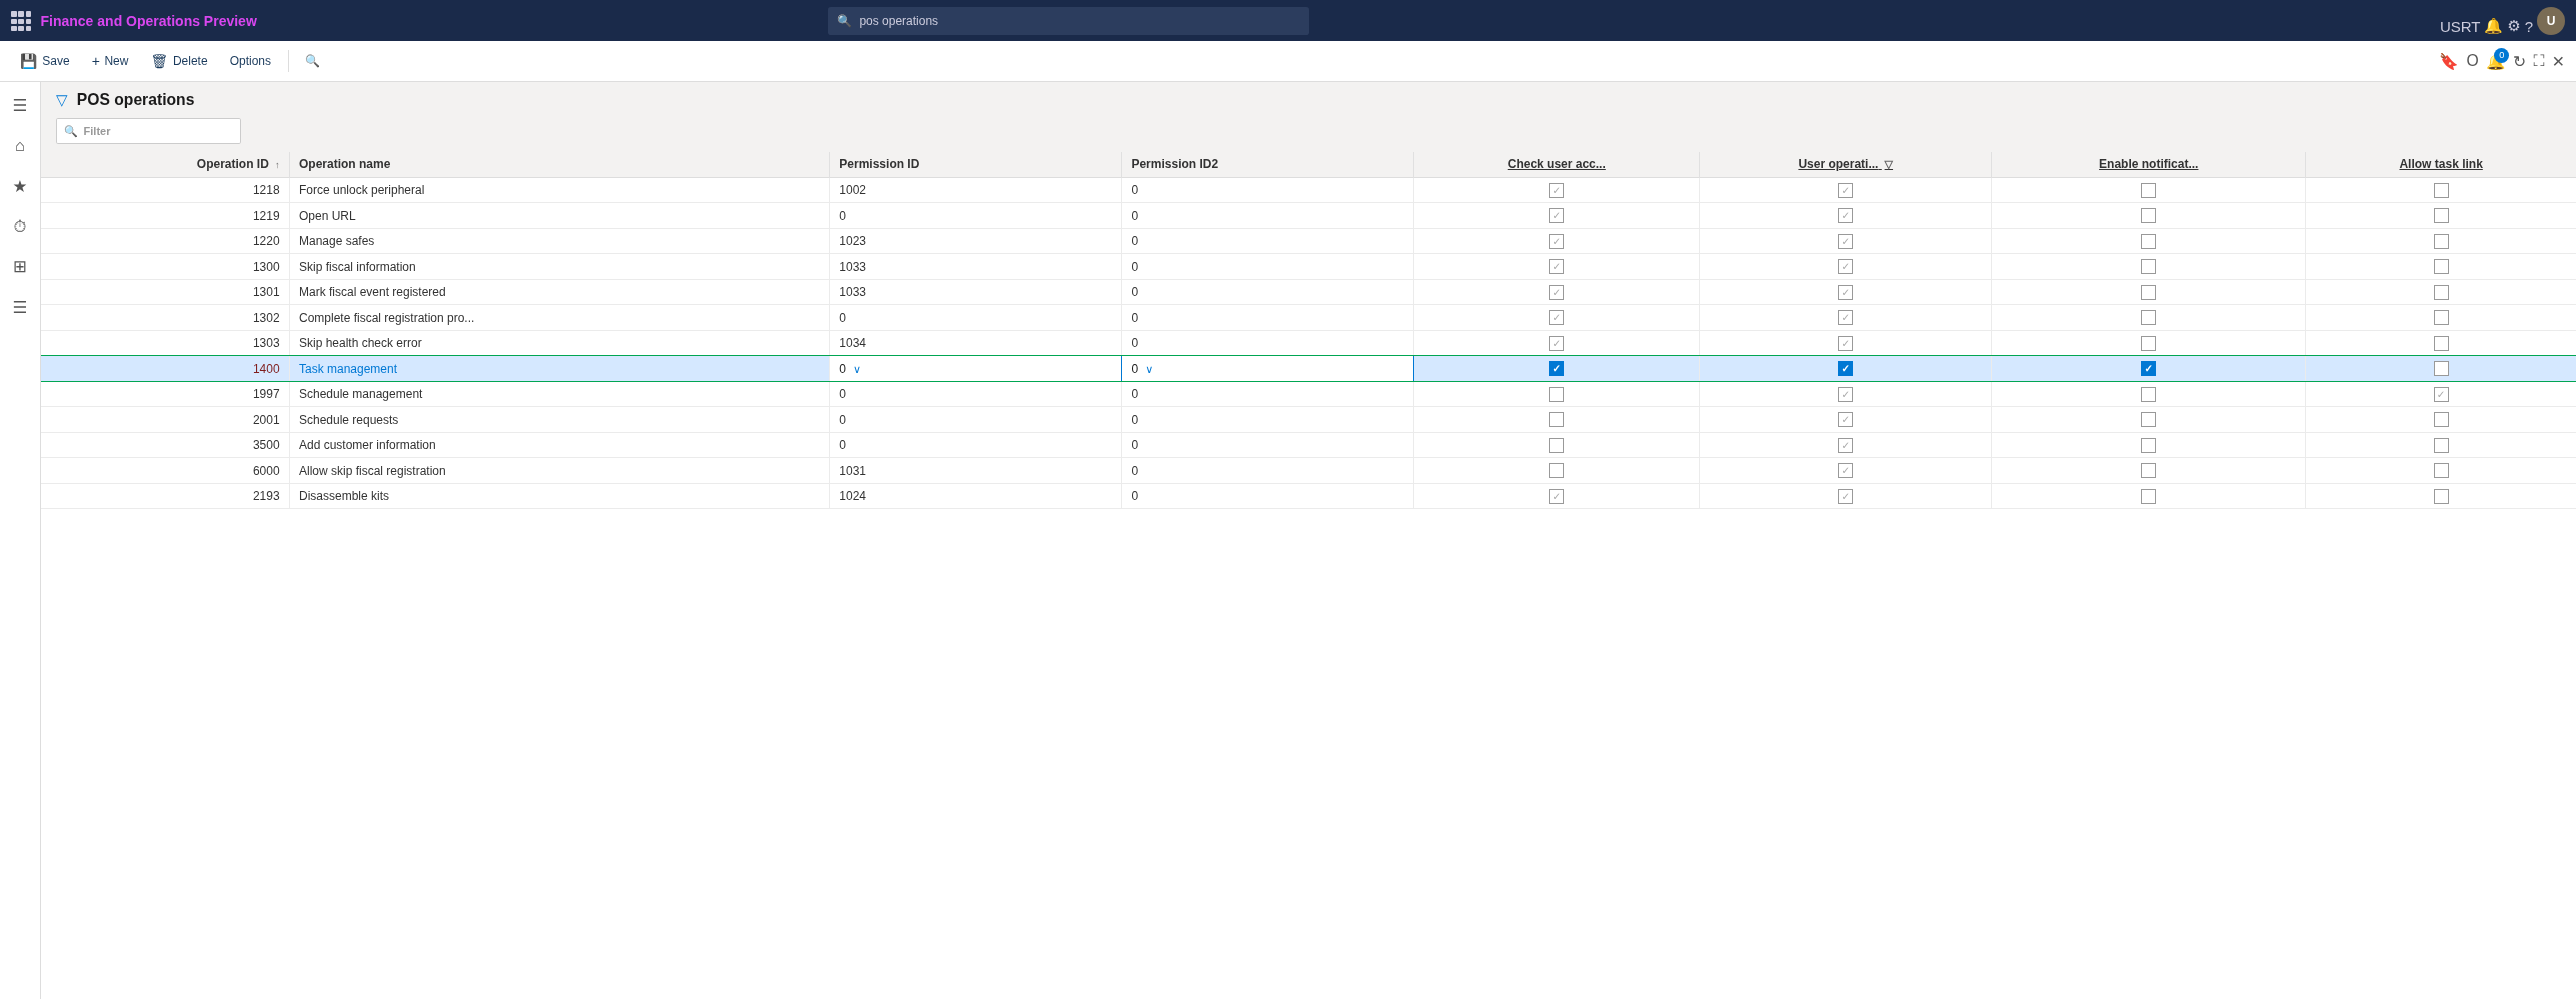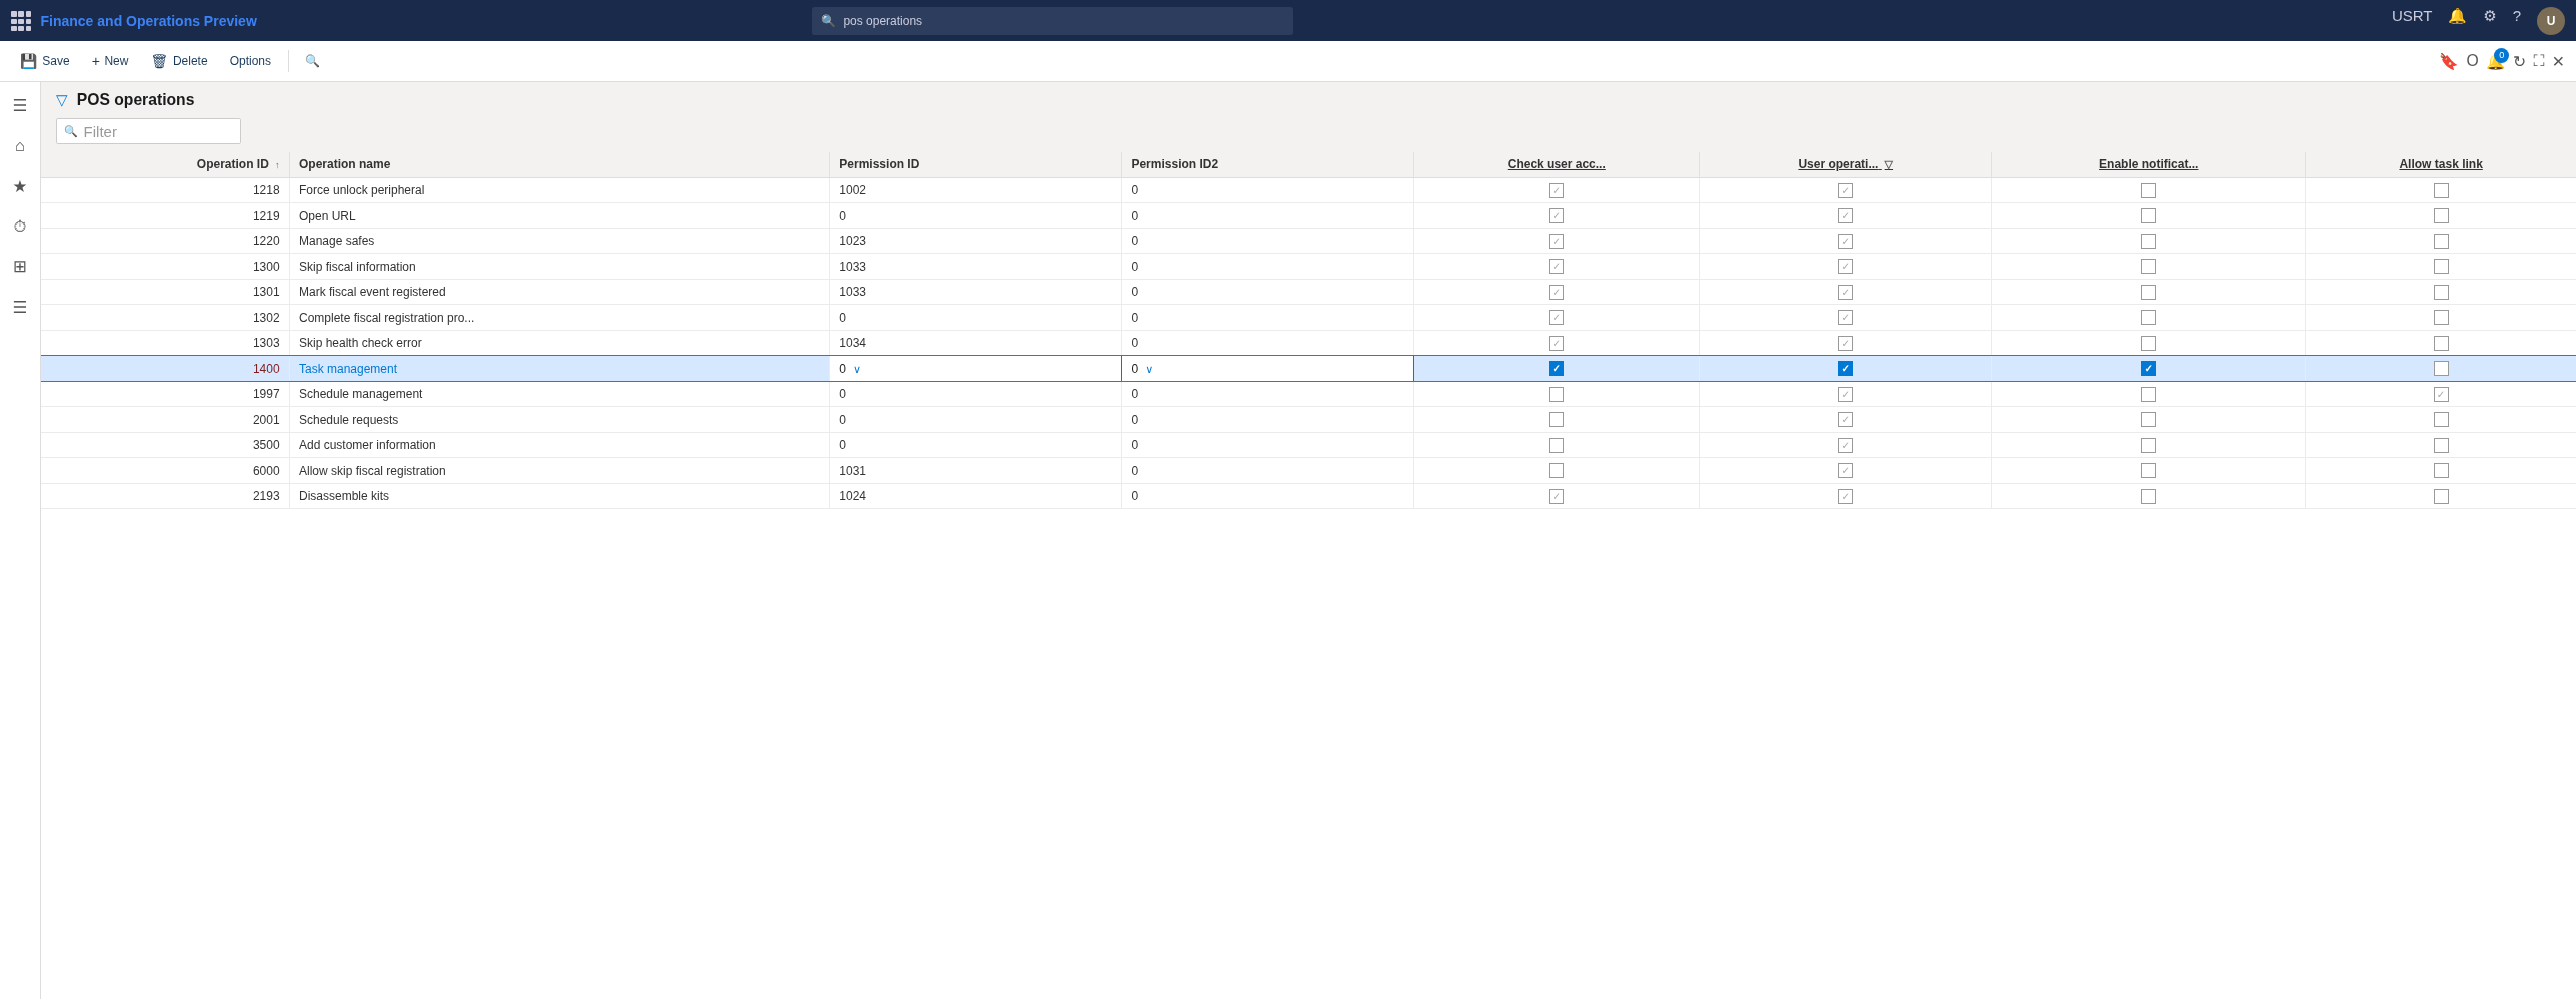--- a/index.html
+++ b/index.html
@@ -11,21 +11,21 @@
       color: #fff;
       height: 41px;
       display: flex;
       align-items: center;
       padding: 0 11px;
       gap: 11px;
     }
     .top-nav .app-title {
       font-size: 14px;
       font-weight: 600;
-      color: #3b82f6;
+      color: #d946ef;
       flex: 0 0 auto;
     }
     .top-nav .search-bar {
       flex: 1;
       max-width: 481px;
       margin: 0 auto;
       display: flex;
       align-items: center;
       background: #2c3d5e;
       border-radius: 2.8px;
@@ -37,22 +37,22 @@
       background: transparent;
       border: none;
       color: #ccd;
       font-size: 12px;
       outline: none;
       width: 100%;
     }
     .top-nav .search-bar input::placeholder { color: #9aabb8; }
     .top-nav .nav-icons {
       display: flex;
-      align-items: flex-start;
-      gap: 16px;
+      align-items: flex-end;
+      gap: 4px;
       margin-left: auto;
     }
     .top-nav .nav-icons span {
       color: #ccd;
       font-size: 15px;
       cursor: pointer;
     }
     .top-nav .user-label {
       color: #ccd;
       font-size: 12px;
@@ -170,24 +170,25 @@
       border-radius: 1.8px;
       background: #fff;
       padding: 0 7.4px;
       height: 26px;
       width: 185px;
       gap: 5.5px;
     }
     .filter-input input {
       border: none;
       outline: none;
-      font-size: 15px;
+      font-size: 11px;
       color: #333;
       width: 100%;
       background: transparent;
+      font-weight: bold;
     }
     .filter-input input::placeholder { color: #999; }
 
     
     .table-container {
       flex: 1;
       overflow-y: auto;
       background: #fff;
       margin: 0;
     }

